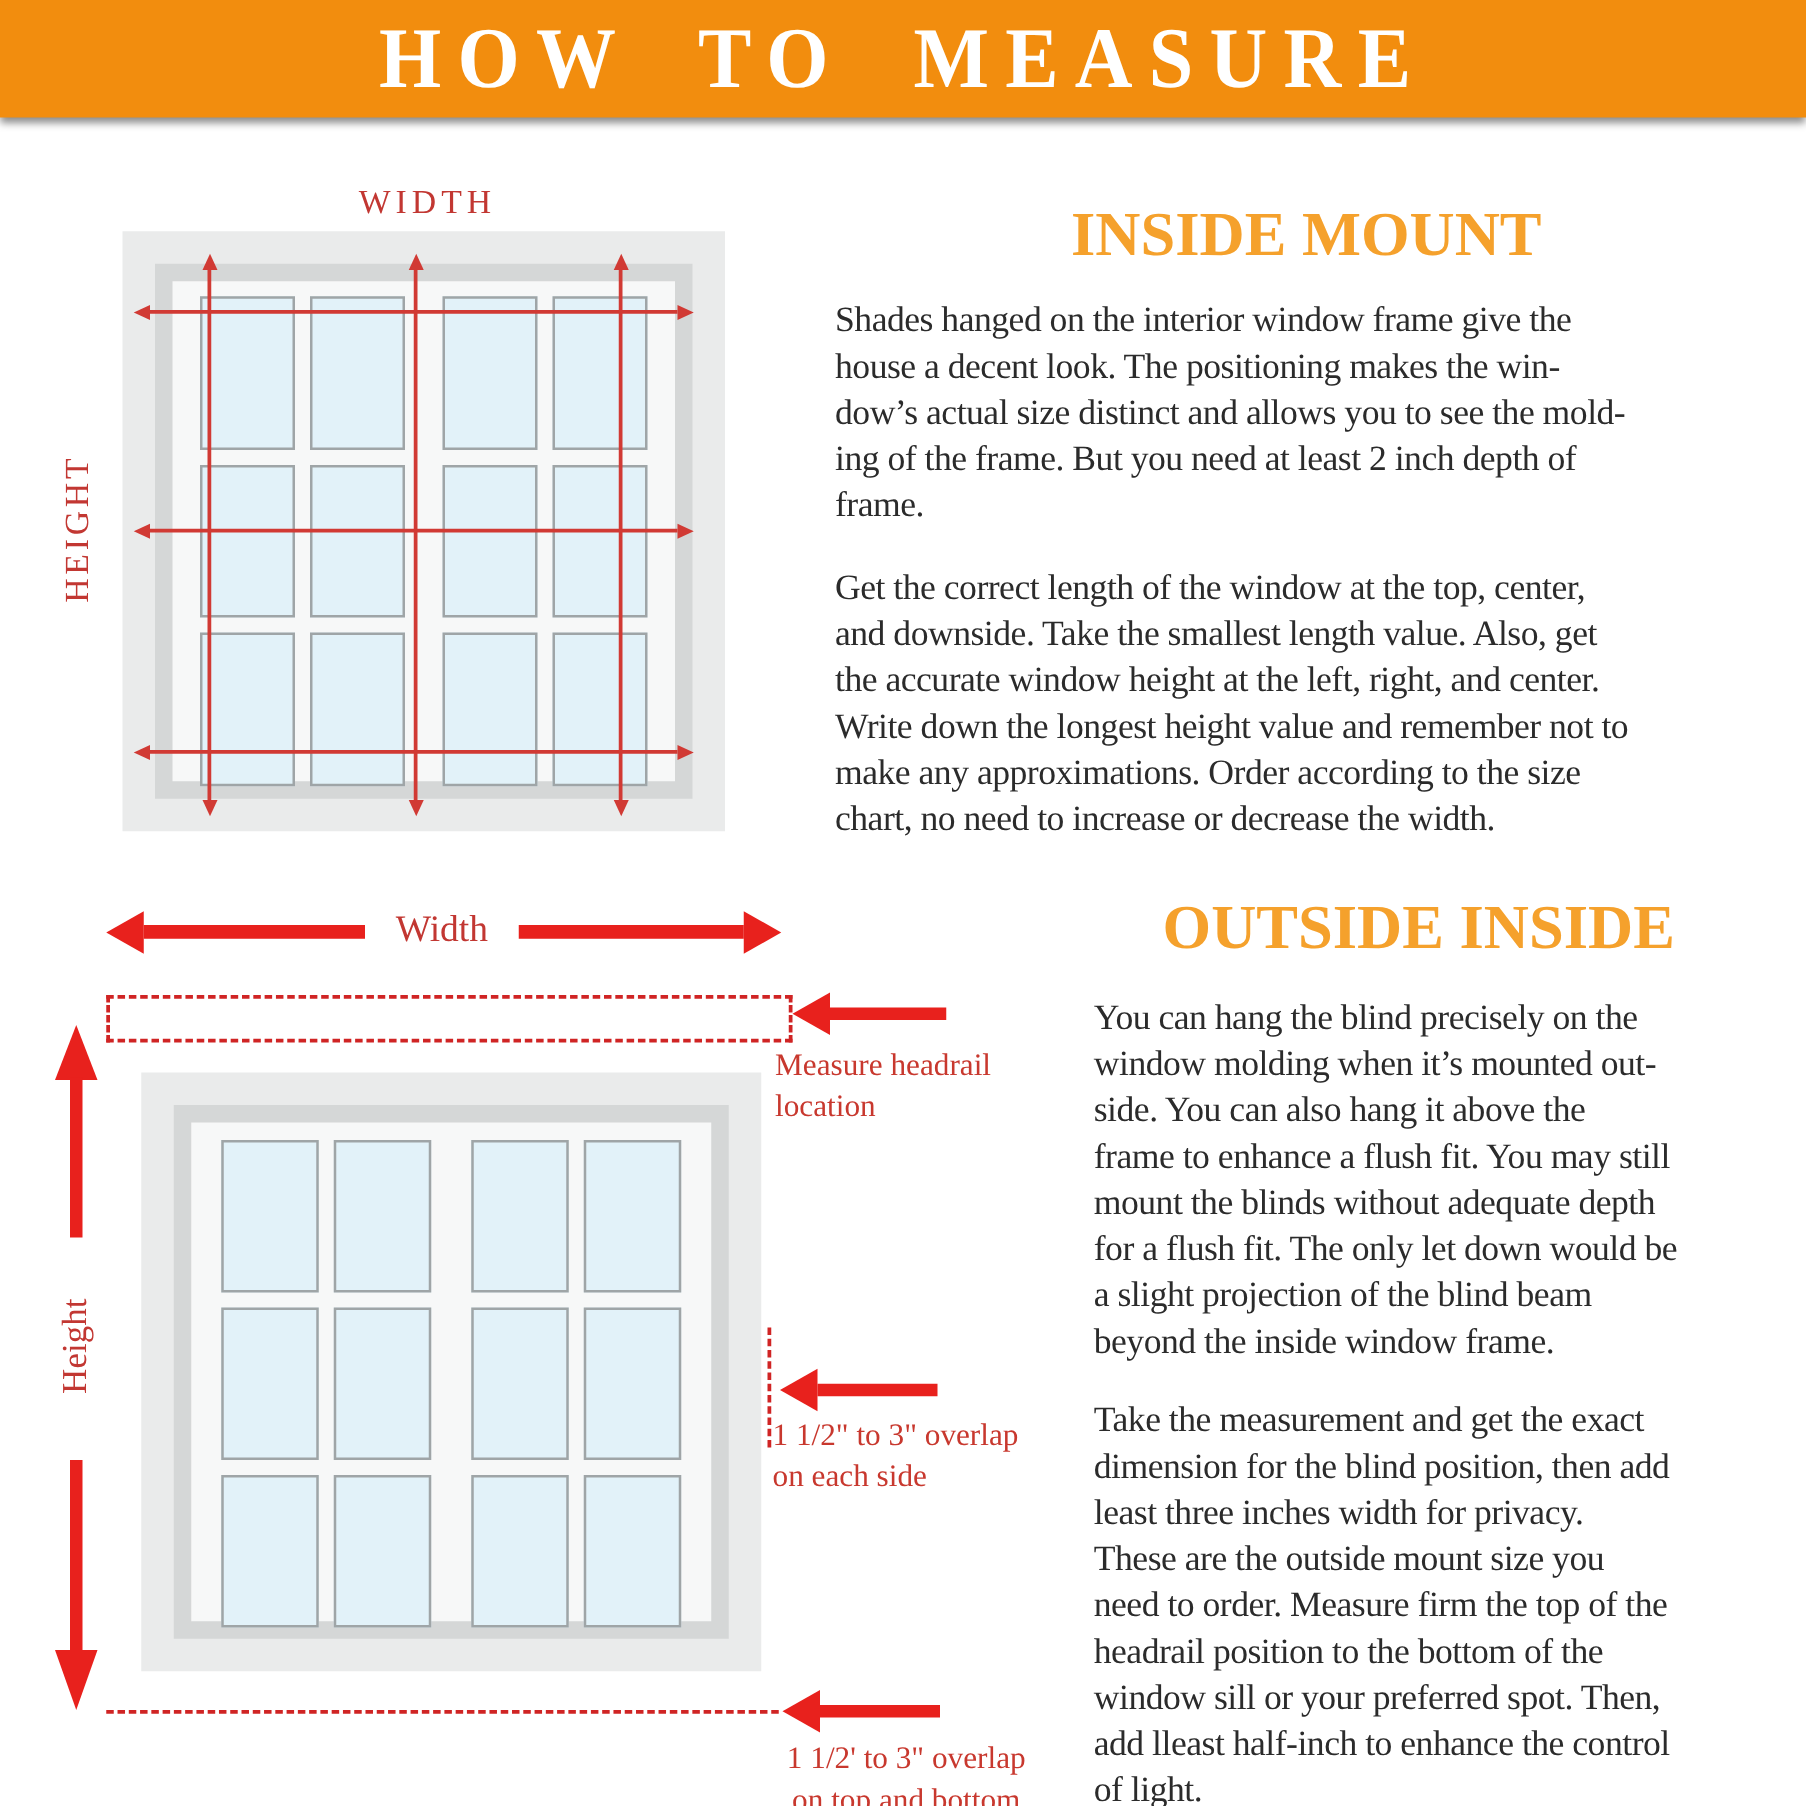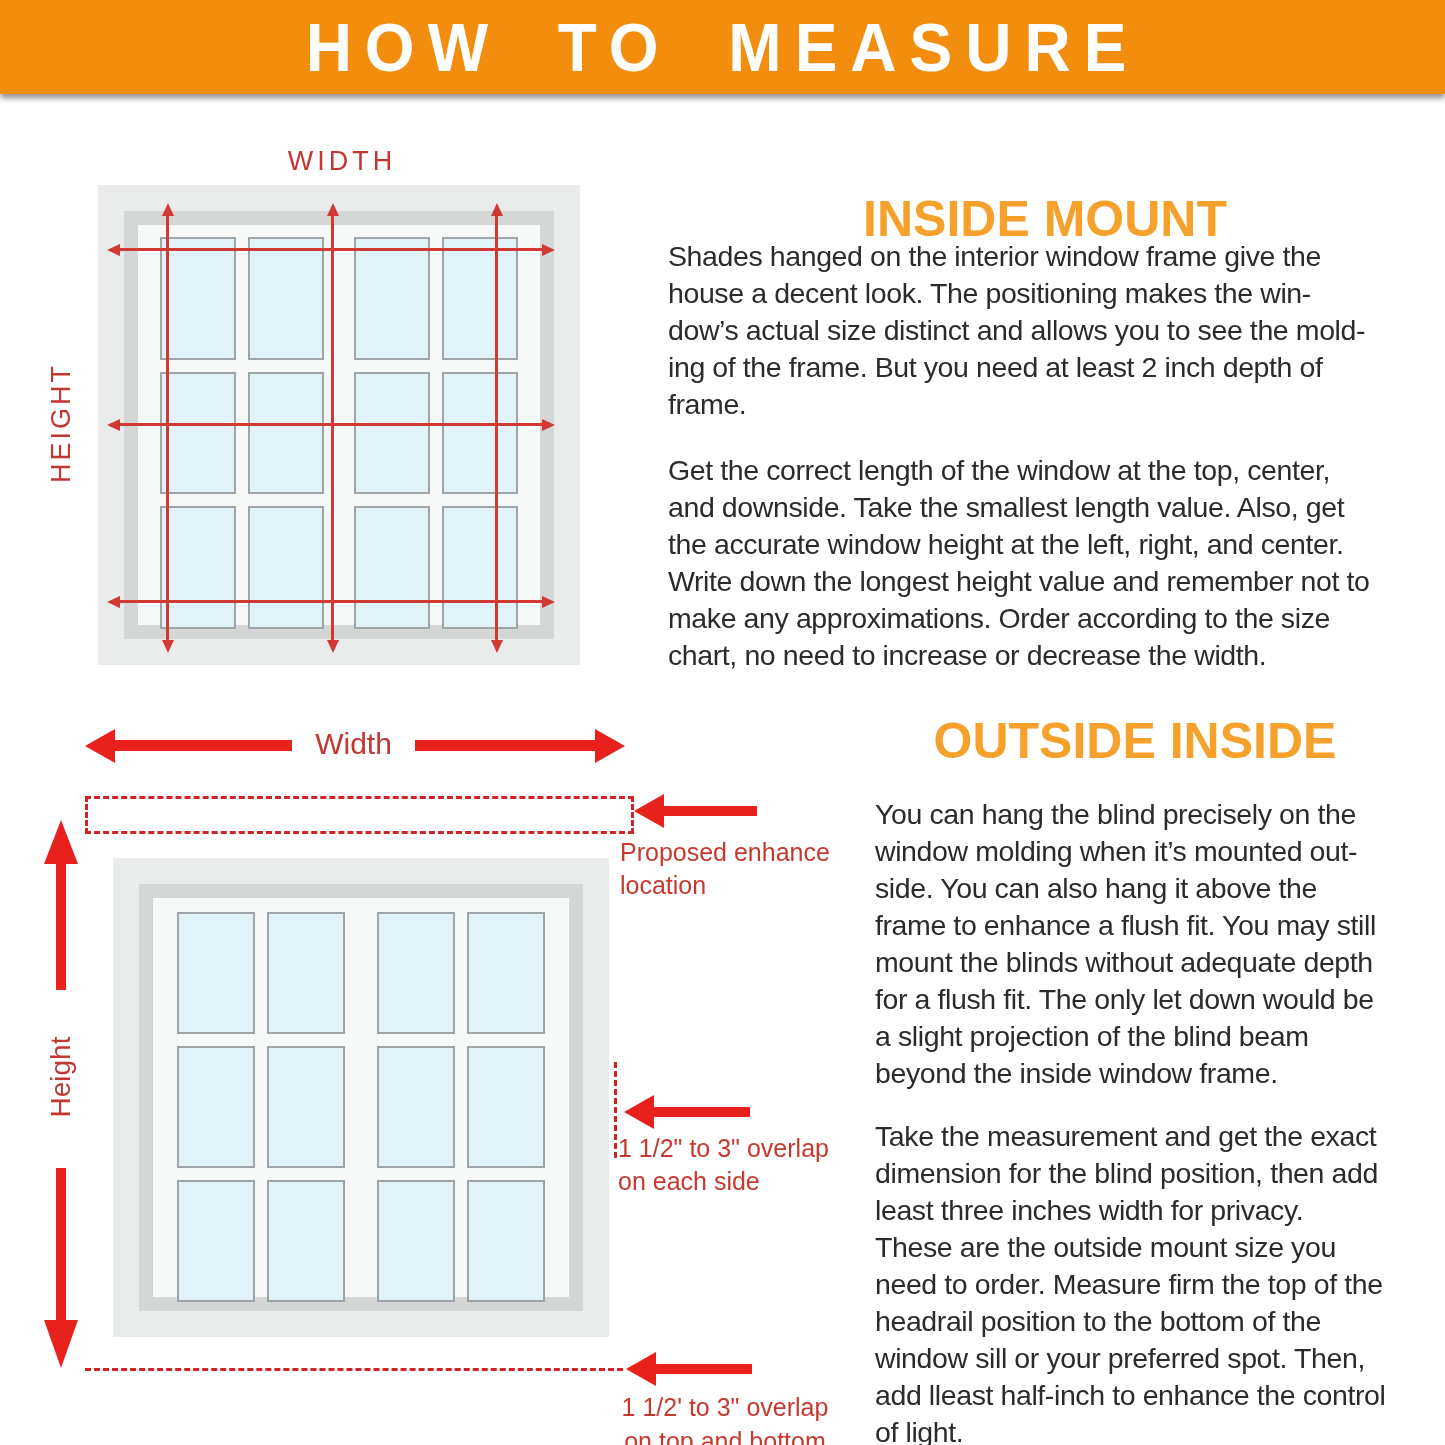--- a/index.html
+++ b/index.html
@@ -1,28 +1,28 @@
 <!DOCTYPE html>
 <html><head>
 <meta charset="utf-8">
 <style>
   html,body{margin:0;padding:0;background:#ffffff;}
   .canvas{position:relative;width:1445px;height:1445px;background:#ffffff;overflow:hidden;
-          font-family:Liberation Sans, sans-serif;}
+          font-family:Liberation Serif, serif;}
 
   
   .banner{position:absolute;left:0;top:0;width:1445px;height:94px;background:#F28D0E;
           box-shadow:0 4px 6px rgba(0,0,0,.45);display:flex;align-items:center;justify-content:center;}
   .banner h1{margin:0;color:#ffffff;font-size:64px;font-weight:bold;letter-spacing:13px;word-spacing:26px;
              transform:scaleY(1.08);}
 
   
   .mount-heading{position:absolute;margin:0;color:#F5A12C;font-weight:bold;font-size:50px;
                  text-align:center;letter-spacing:0;}
-  .h-inside{left:660px;top:158px;width:770px;margin-top:32px;}
+  .h-inside{left:660px;top:158px;width:770px;}
   .h-outside{left:870px;top:712px;width:530px;}
   .bodytext{position:absolute;color:#2B2B2B;font-size:28.5px;line-height:37px;letter-spacing:-0.4px;
             white-space:pre-line;margin:0;}
   .p-in1{left:668px;top:238px;width:780px;}
   .p-in2{left:668px;top:452px;width:780px;}
   .p-out1{left:875px;top:796px;width:572px;}
   .p-out2{left:875px;top:1118px;width:572px;}
 
   
   .window{position:absolute;background:#EAEBEB;}
@@ -133,21 +133,21 @@
 chart, no need to increase or decrease the width.</p>
 
   <div>
 
     <div class="tb head-l" style="left:115px;top:740px;width:177px;"></div>
     <p class="redlabel lbl-width-bot">Width</p>
     <div class="tb head-r" style="left:415px;top:740px;width:180px;"></div>
 
     <div class="dash-rect" style="left:85px;top:796px;width:543px;height:32px;"></div>
     <div class="tb head-l" style="left:664px;top:806px;width:93px;height:10px;"></div>
-    <p class="annot a-headrail">Proposed enhance
+    <p class="annot a-headrail">Measure headrail
 location</p>
 
     <div class="window w2" style="left:113px;top:858px;width:496px;height:479px;">
       <div class="win-mid"></div>
       <div class="win-sash"></div>
       <div class="panegrid pgL">
           <div class="pane"></div>
           <div class="pane"></div>
           <div class="pane"></div>
           <div class="pane"></div>

